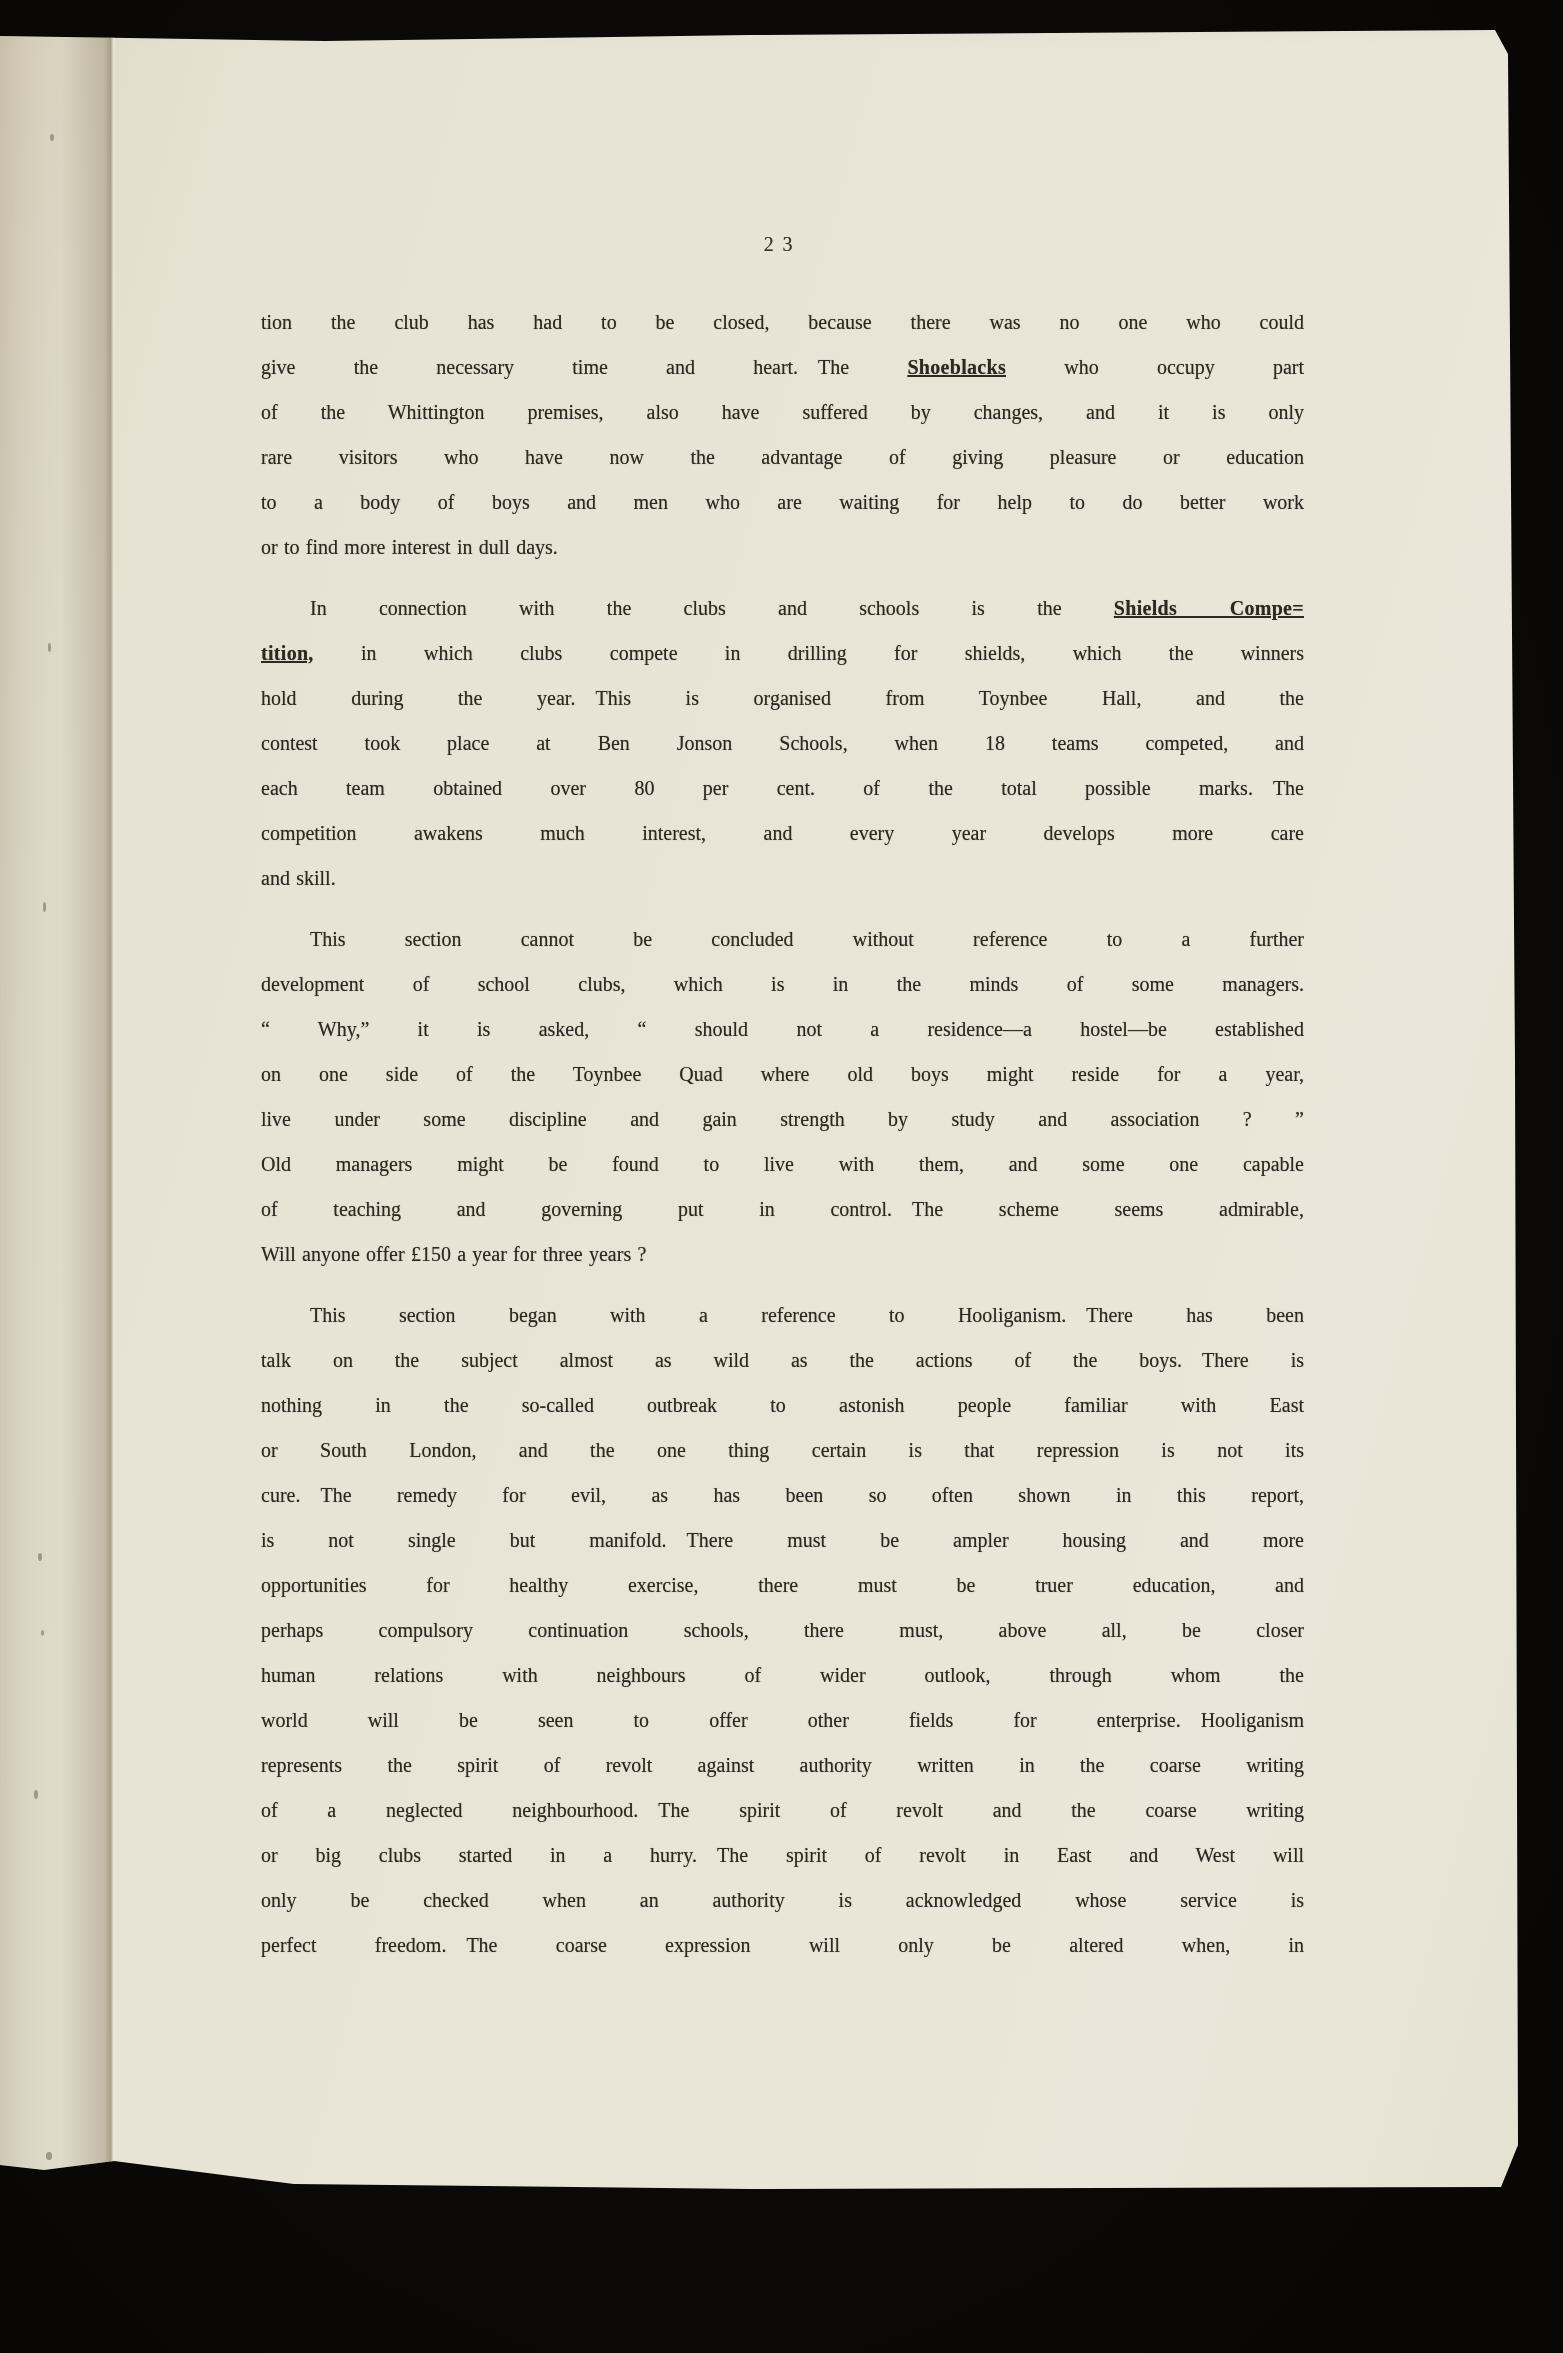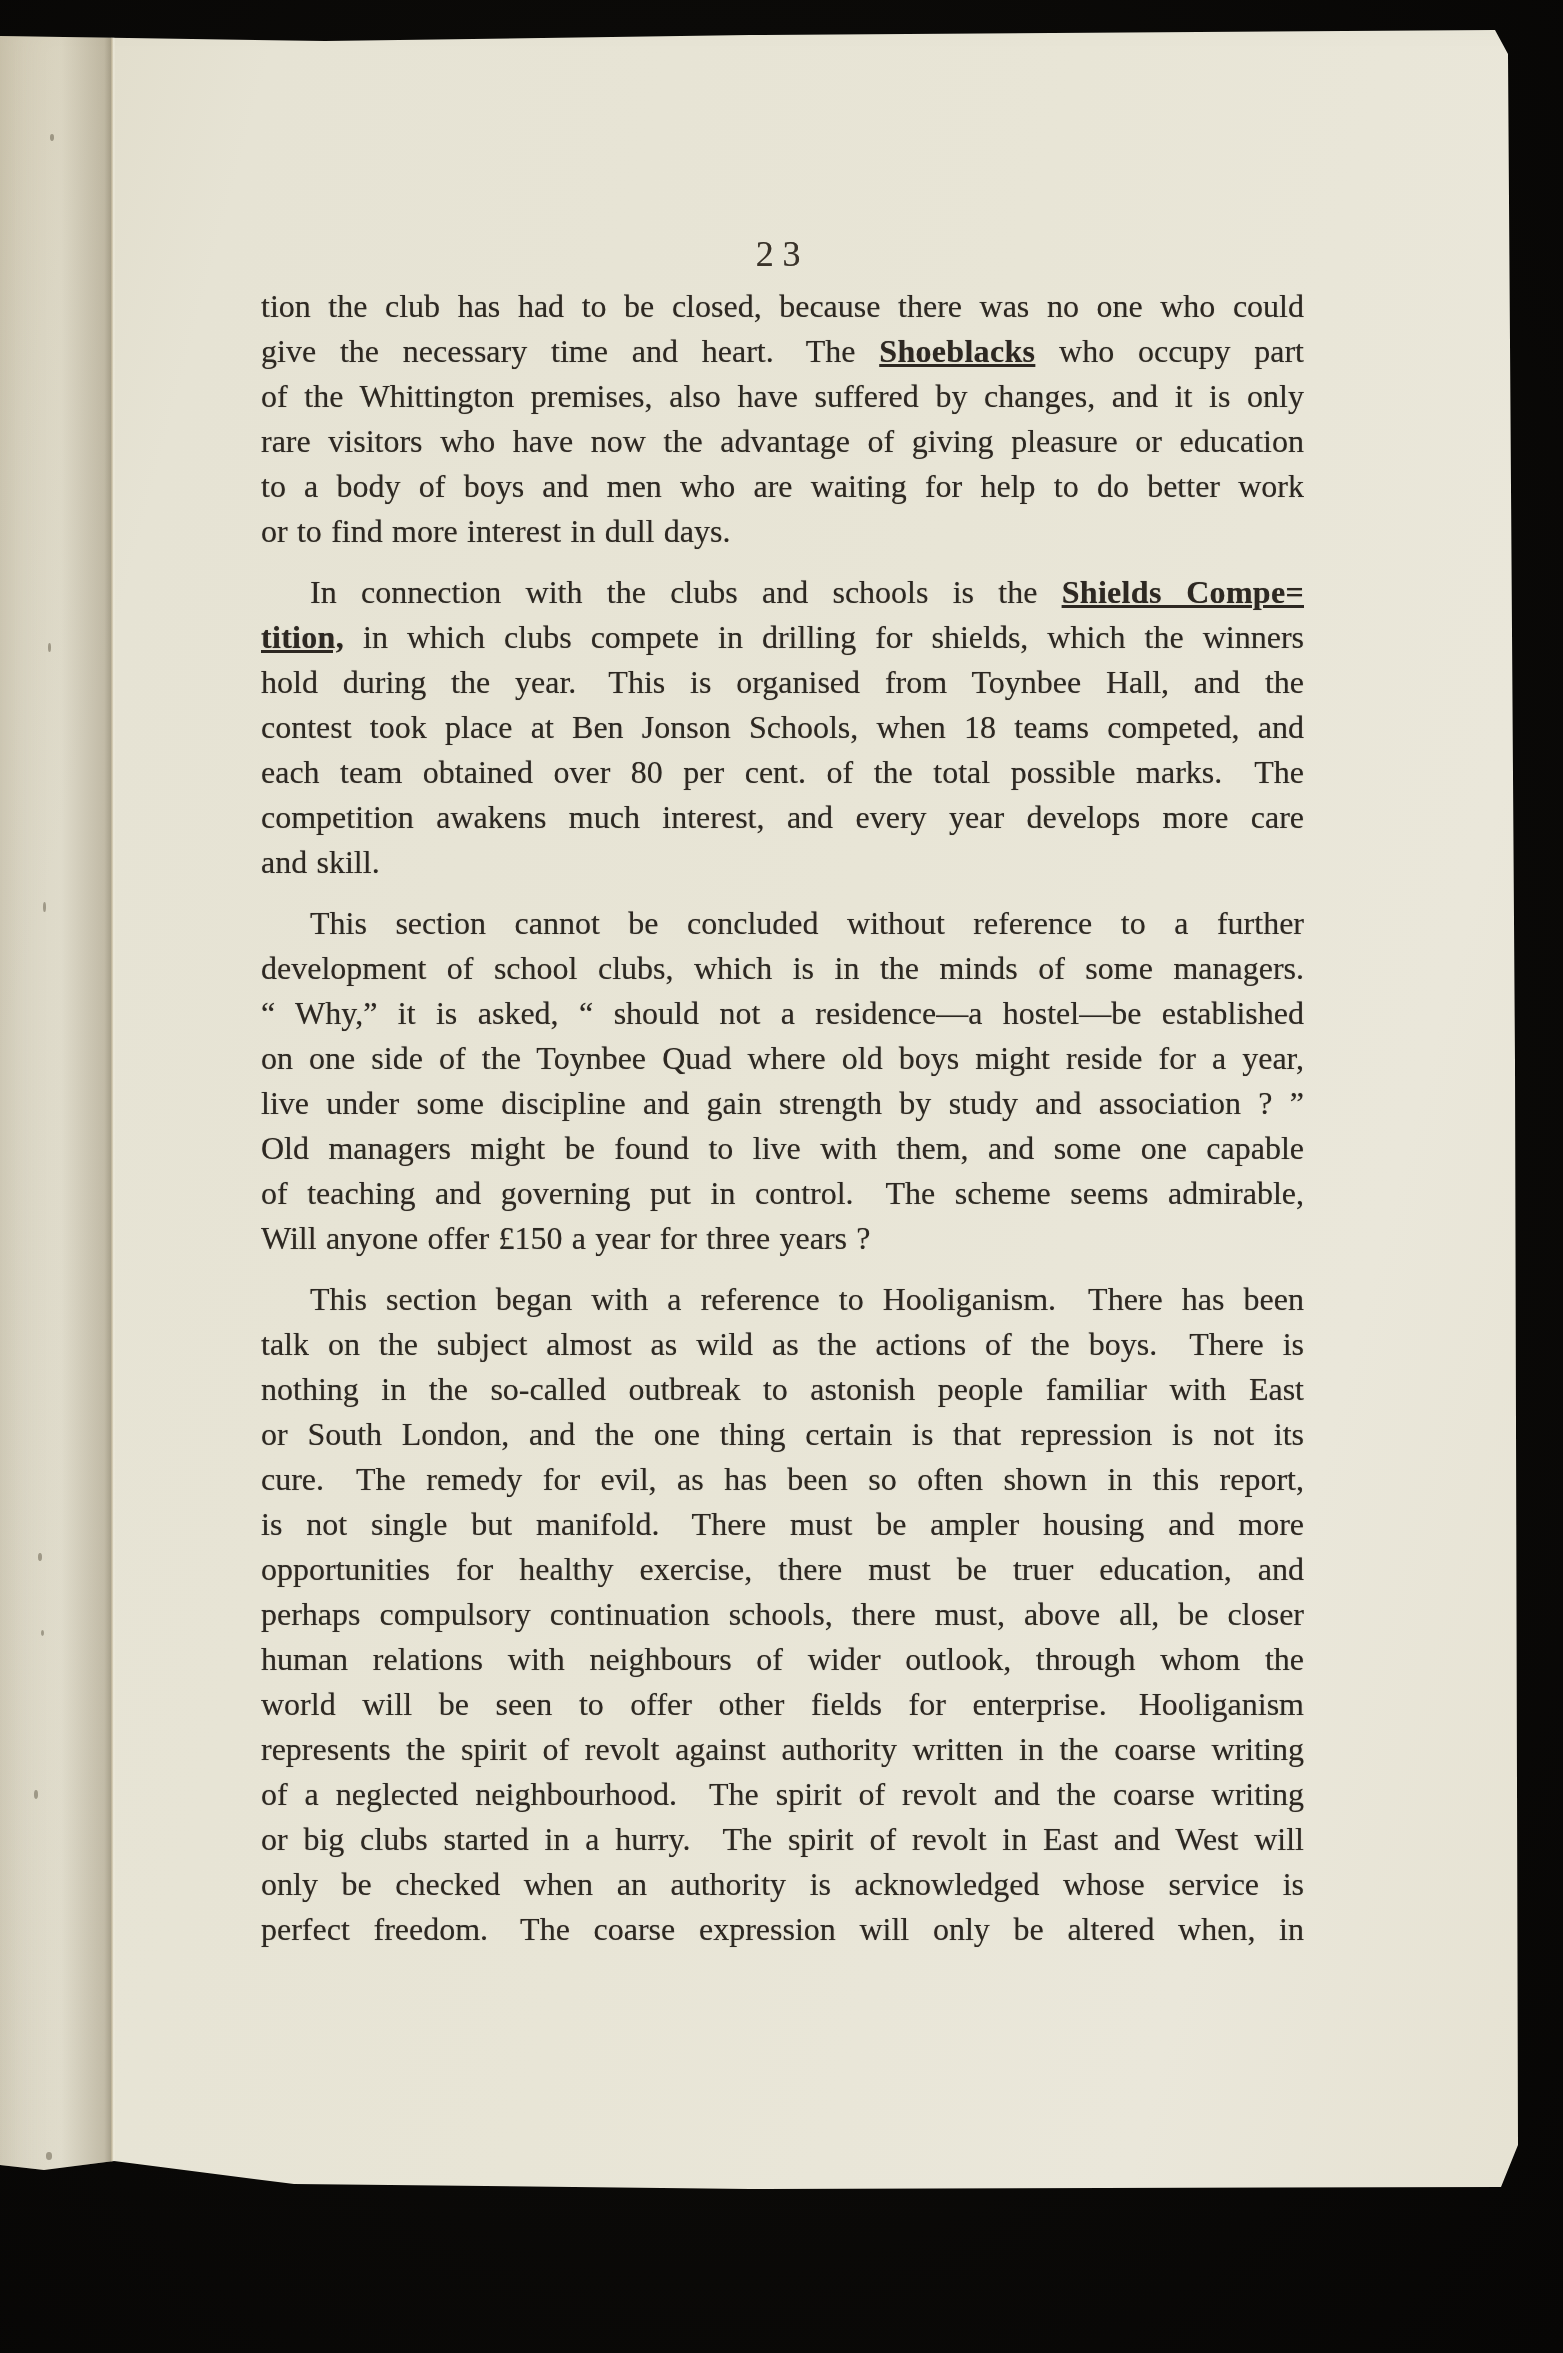--- a/index.html
+++ b/index.html
@@ -56,30 +56,30 @@
   .s4 { left: 38px;  top: 1553px; width: 3.8px;  height: 7.5px; }
   .s5 { left: 41px;  top: 1630px; width: 3.1px;  height: 6.3px; }
   .s6 { left: 34px;  top: 1790px; width: 3.8px;  height: 8.8px; }
   .s7 { left: 46px;  top: 2152px; width: 5.6px;  height: 7.5px; }
 
   .page-number {
     position: absolute;
     left: 261px; top: 233px;
     width: 1043px;
     text-align: center;
-    font-size: 36px;
+    font-size: 20px;
     letter-spacing: 8.8px;
     color: #3a332a;
     text-shadow: 0 0 0.6px rgba(50,44,34,0.55);
   }
   .text-block {
     position: absolute;
-    left: 261px; top: 284px;
+    left: 261px; top: 300px;
     width: 1043px;
-    font-size: 32px;
+    font-size: 20px;
     line-height: 45px;
     color: #2d2822;
     text-shadow: 0 0 0.8px rgba(45,40,32,0.5);
     word-spacing: 1.3px;
   }
   .para + .para { margin-top: 16px; }
   .para.indent .tline:first-child { text-indent: 49px; }
   .tline {
     height: 45px;
     overflow: hidden;

